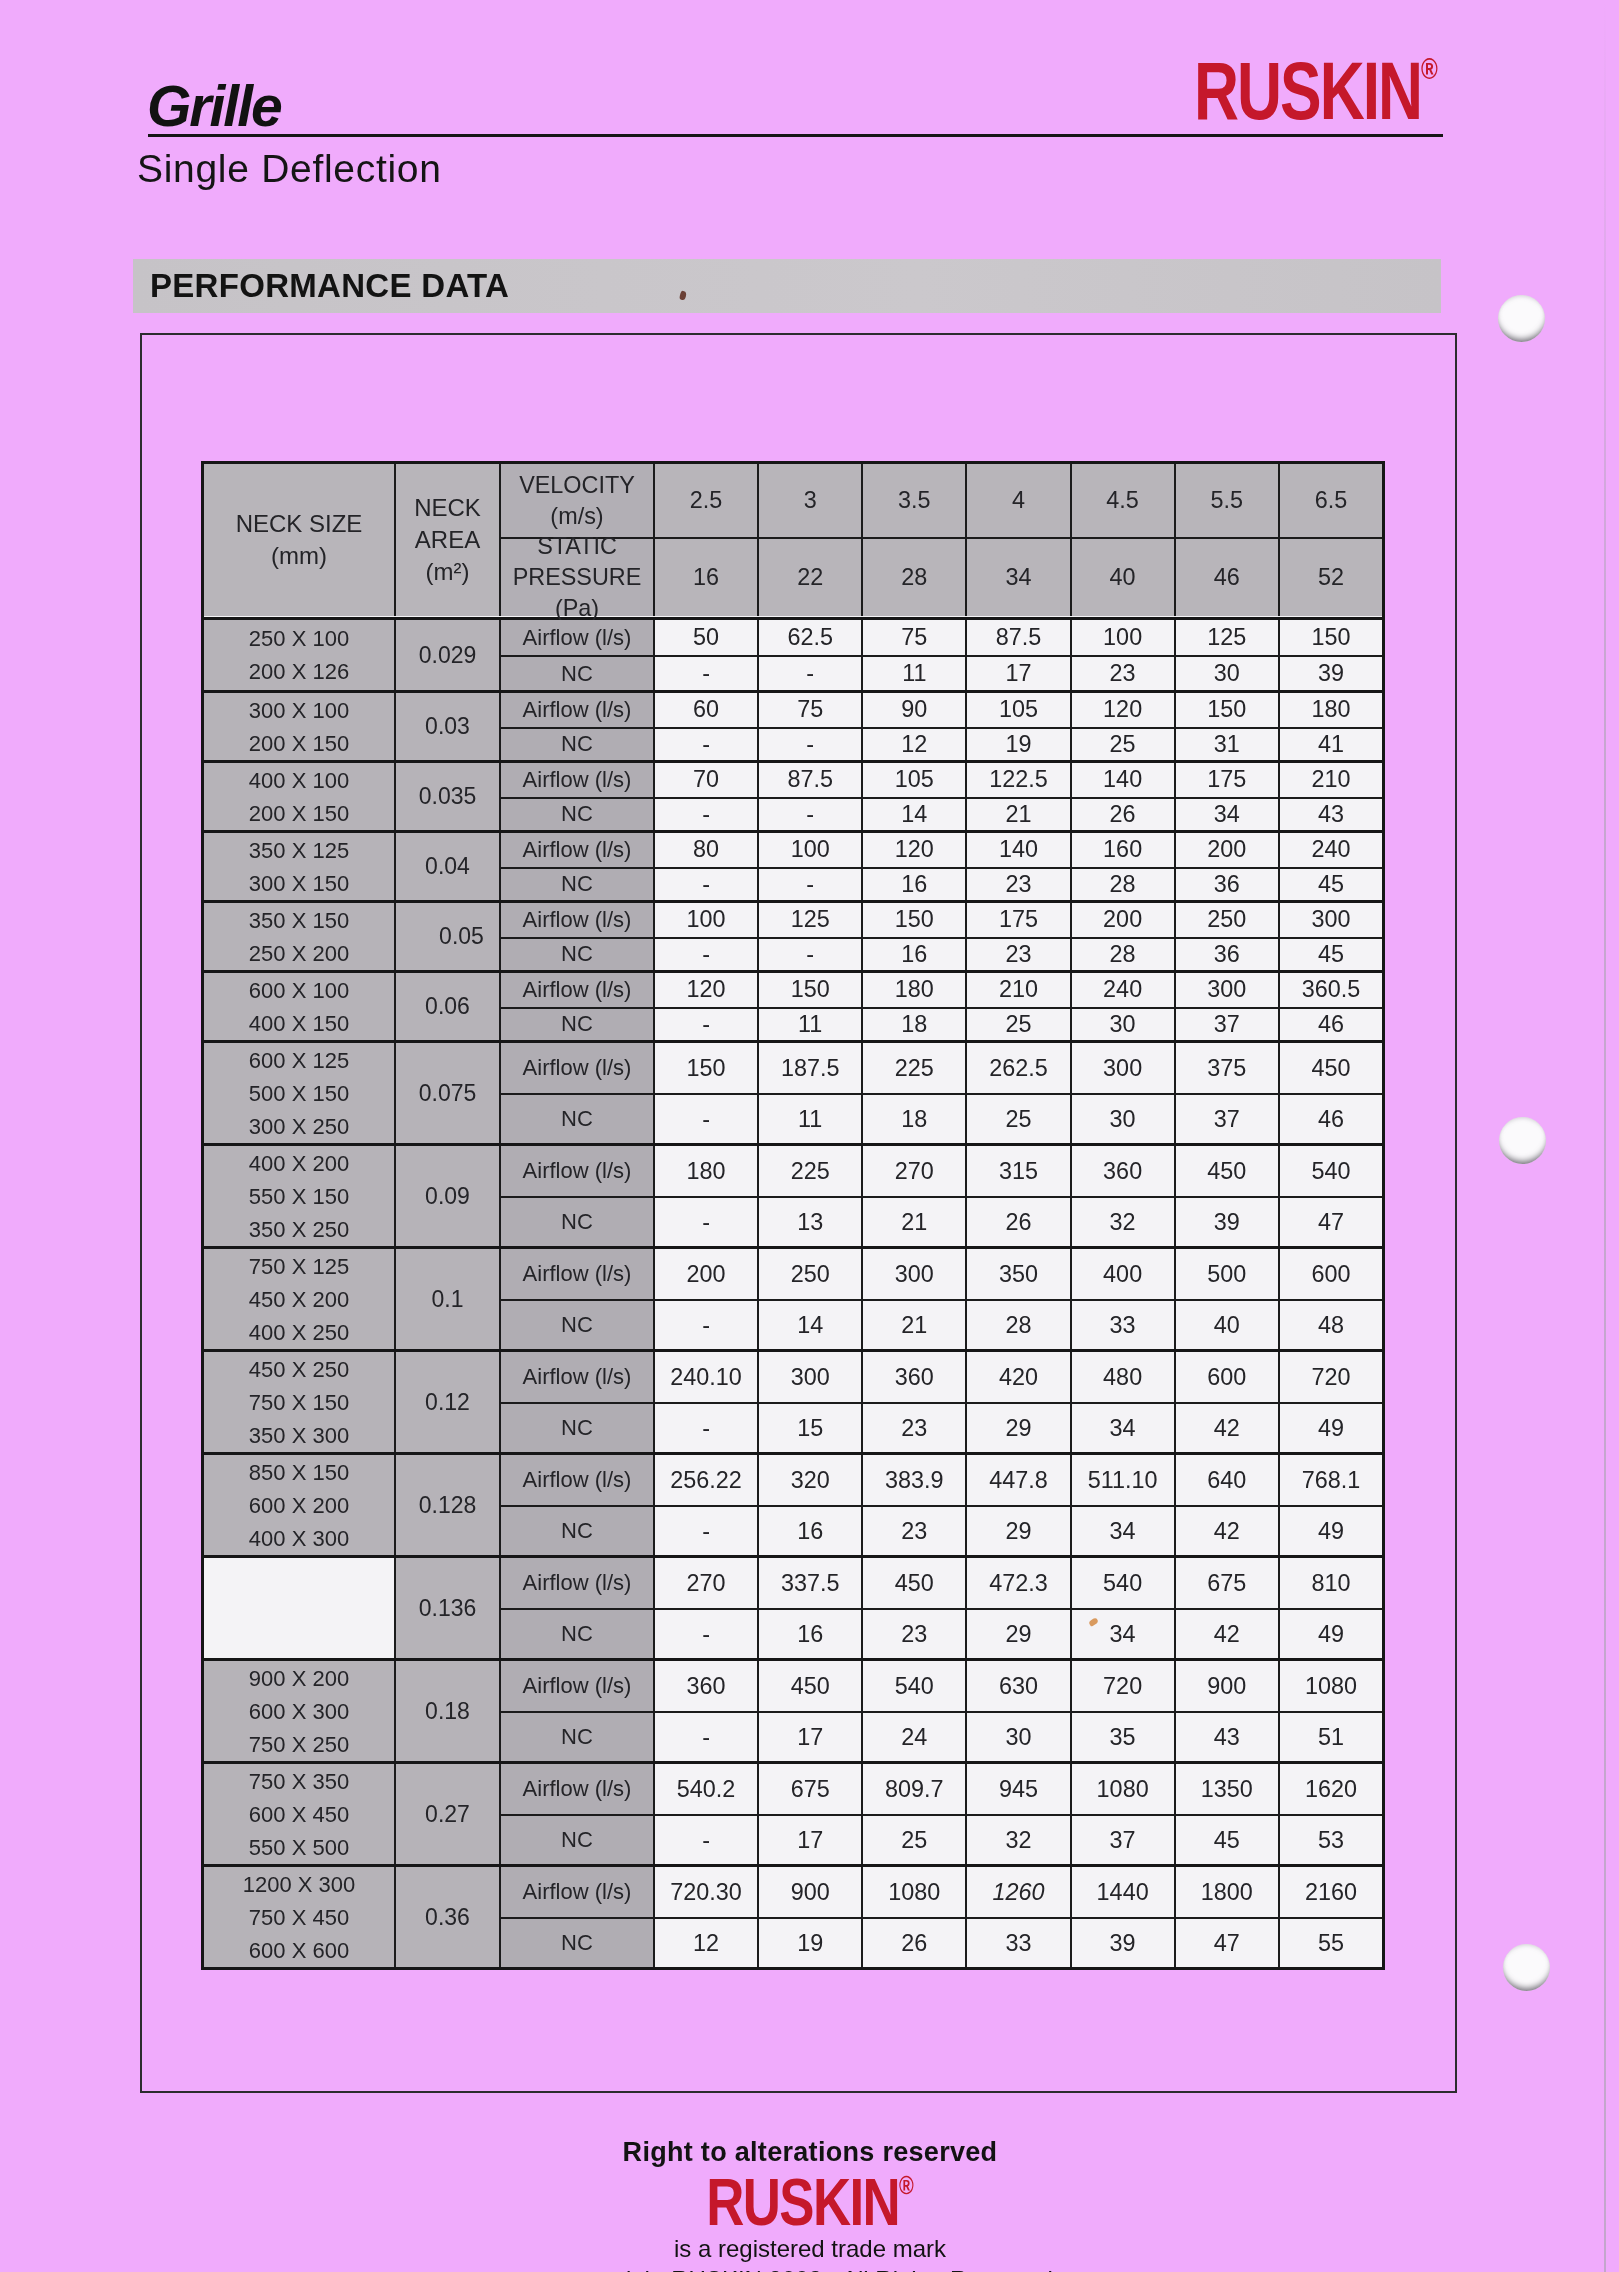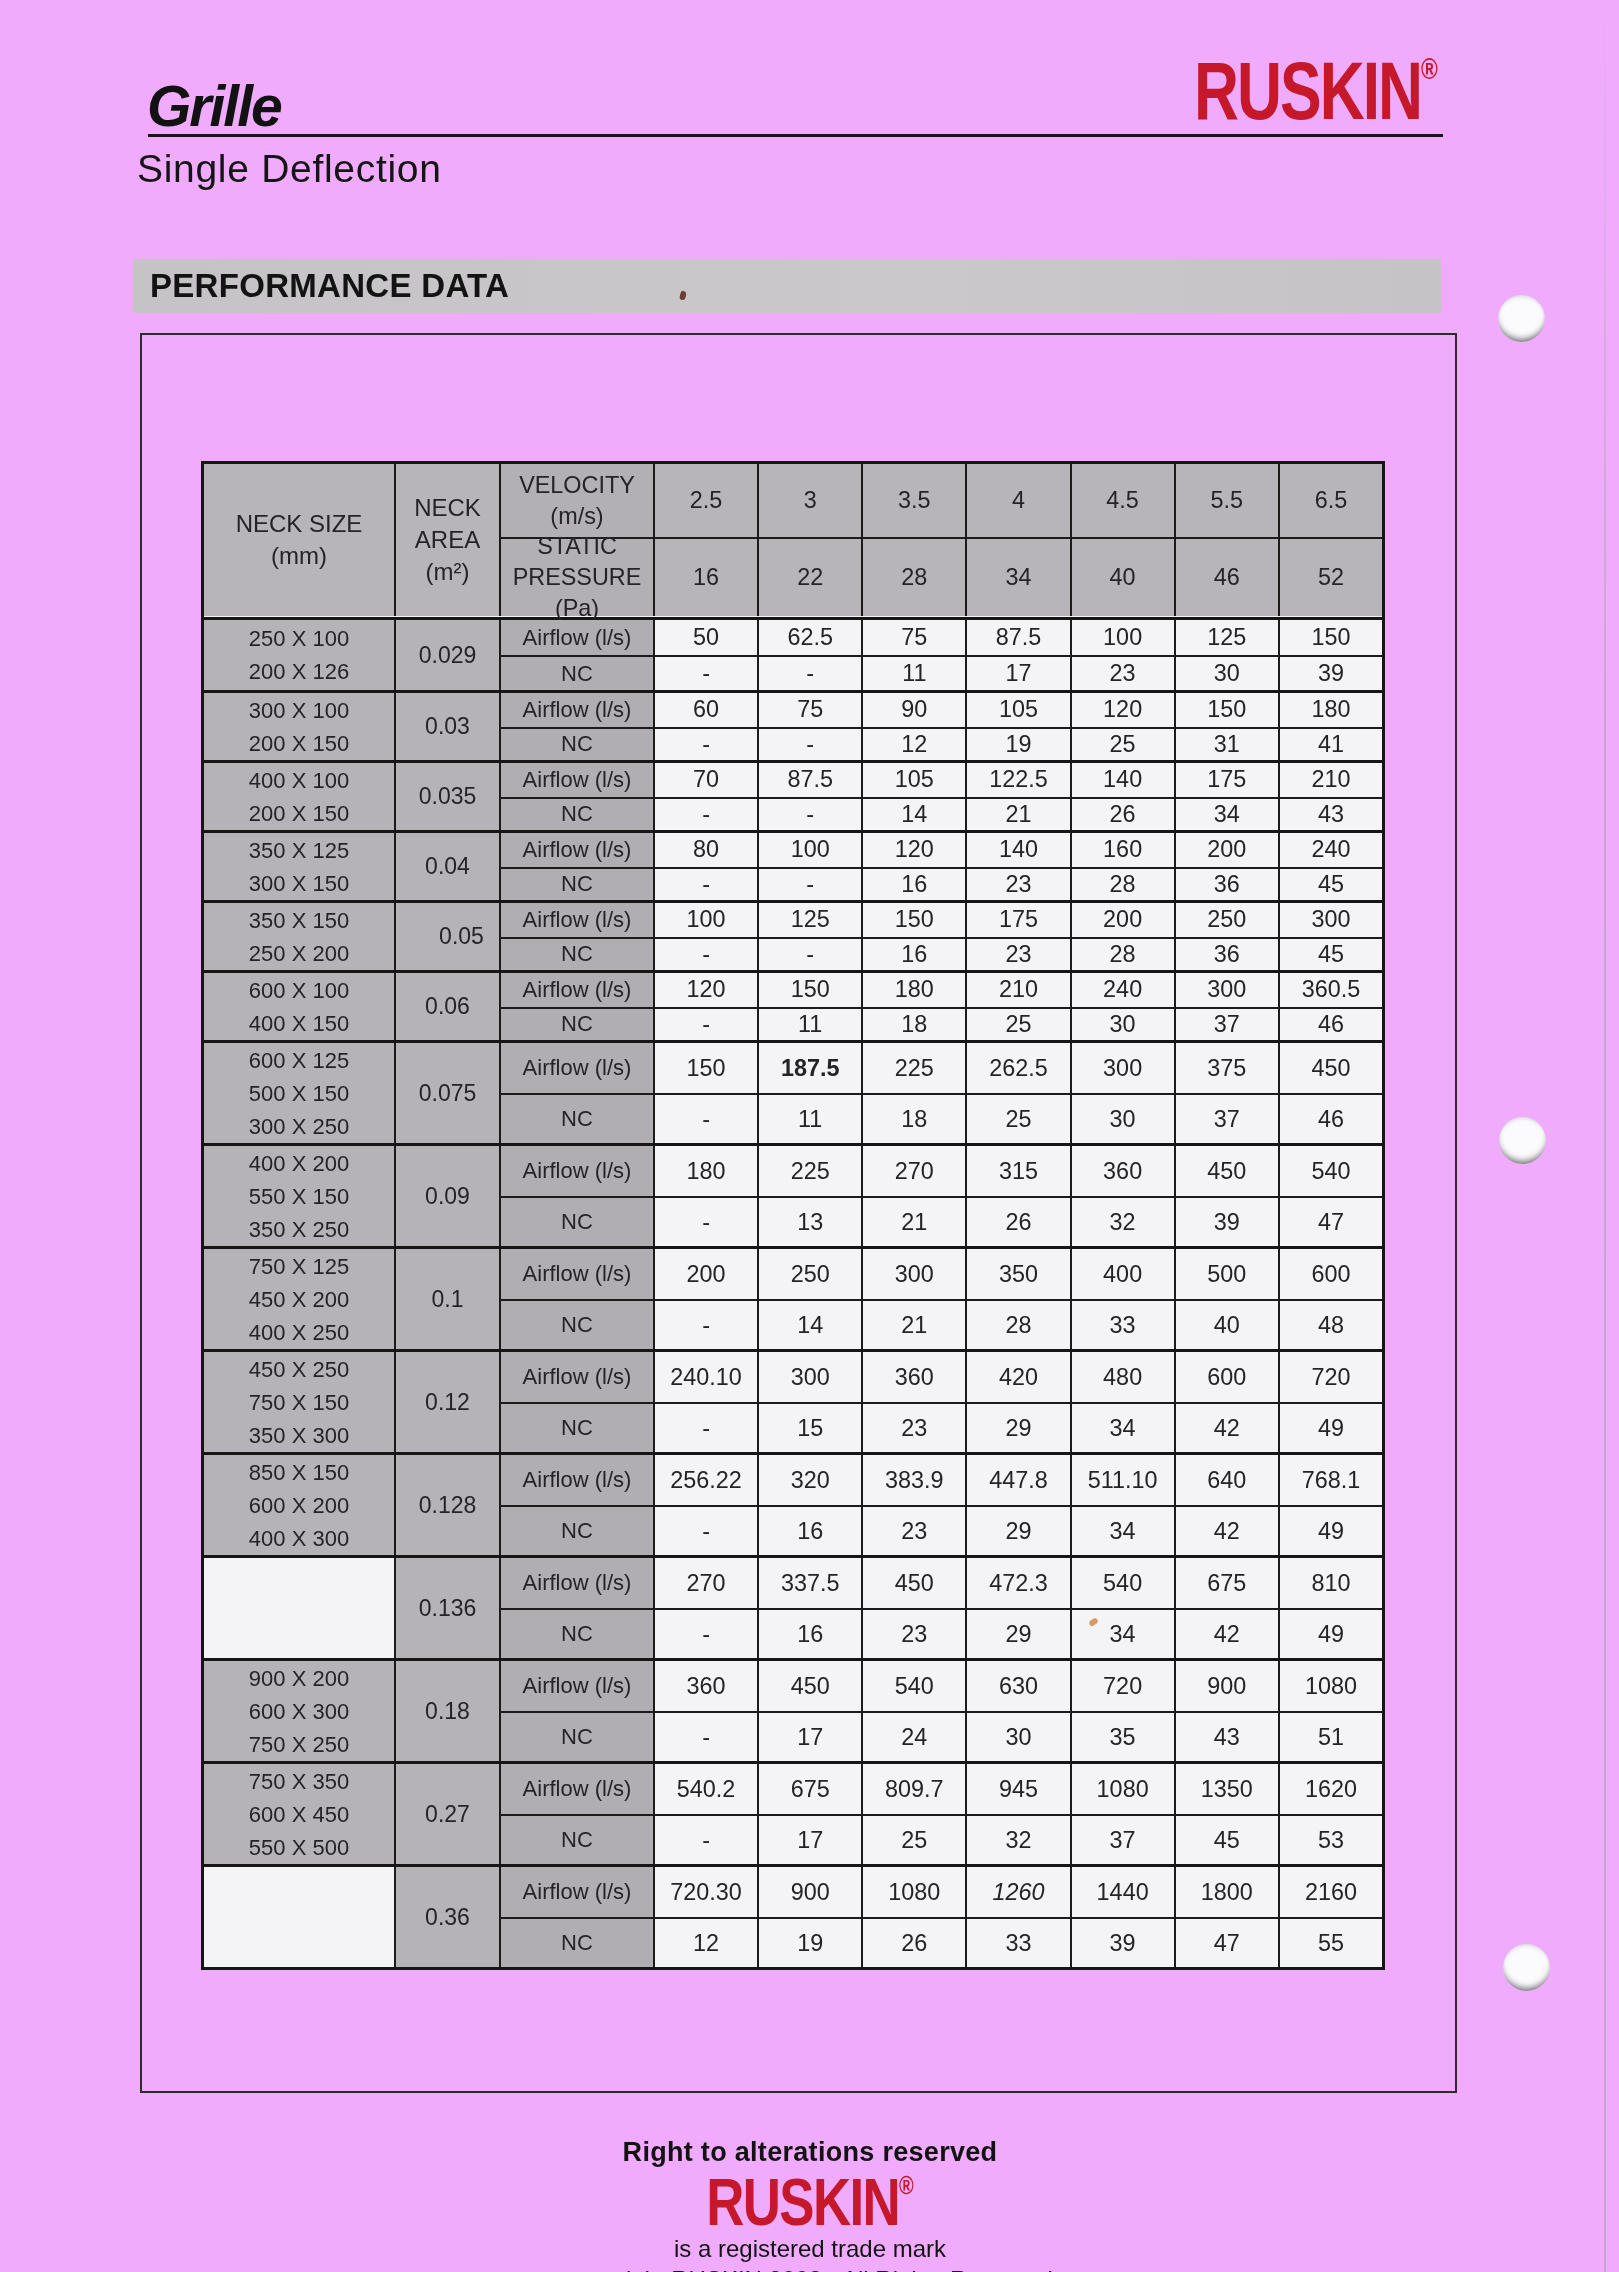--- a/index.html
+++ b/index.html
@@ -293,21 +293,21 @@
           <div class="cell data row2" style="grid-area: 2 / 9;">37</div>
           <div class="cell data row2" style="grid-area: 2 / 10;">46</div>
         </div>
         <div class="grid group h3">
           <div class="cell c0 side sizes pre" style="grid-area: 1 / 1 / span 2;">600 X 125
 500 X 150
 300 X 250</div>
           <div class="cell side area" style="grid-area: 1 / 2 / span 2;">0.075</div>
           <div class="cell lab" style="grid-area: 1 / 3;">Airflow (l/s)</div>
           <div class="cell data" style="grid-area: 1 / 4;">150</div>
-          <div class="cell data" style="grid-area: 1 / 5; font-weight: bold;">187.5</div>
+          <div class="cell data" style="grid-area: 1 / 5;">187.5</div>
           <div class="cell data" style="grid-area: 1 / 6;">225</div>
           <div class="cell data" style="grid-area: 1 / 7;">262.5</div>
           <div class="cell data" style="grid-area: 1 / 8;">300</div>
           <div class="cell data" style="grid-area: 1 / 9;">375</div>
           <div class="cell data" style="grid-area: 1 / 10;">450</div>
           <div class="cell lab row2" style="grid-area: 2 / 3;">NC</div>
           <div class="cell data row2" style="grid-area: 2 / 4;">-</div>
           <div class="cell data row2" style="grid-area: 2 / 5;">11</div>
           <div class="cell data row2" style="grid-area: 2 / 6;">18</div>
           <div class="cell data row2" style="grid-area: 2 / 7;">25</div>
@@ -460,20 +460,23 @@
           <div class="cell lab row2" style="grid-area: 2 / 3;">NC</div>
           <div class="cell data row2" style="grid-area: 2 / 4;">-</div>
           <div class="cell data row2" style="grid-area: 2 / 5;">17</div>
           <div class="cell data row2" style="grid-area: 2 / 6;">25</div>
           <div class="cell data row2" style="grid-area: 2 / 7;">32</div>
           <div class="cell data row2" style="grid-area: 2 / 8;">37</div>
           <div class="cell data row2" style="grid-area: 2 / 9;">45</div>
           <div class="cell data row2" style="grid-area: 2 / 10;">53</div>
         </div>
         <div class="grid group h3">
+          <div class="cell c0 side sizes pre" style="grid-area: 1 / 1 / span 2;">1200 X 300
+750 X 450
+600 X 600</div>
           <div class="cell side area" style="grid-area: 1 / 2 / span 2;">0.36</div>
           <div class="cell lab" style="grid-area: 1 / 3;">Airflow (l/s)</div>
           <div class="cell data" style="grid-area: 1 / 4;">720.30</div>
           <div class="cell data" style="grid-area: 1 / 5;">900</div>
           <div class="cell data" style="grid-area: 1 / 6;">1080</div>
           <div class="cell data" style="grid-area: 1 / 7; font-style: italic;">1260</div>
           <div class="cell data" style="grid-area: 1 / 8;">1440</div>
           <div class="cell data" style="grid-area: 1 / 9;">1800</div>
           <div class="cell data" style="grid-area: 1 / 10;">2160</div>
           <div class="cell lab row2" style="grid-area: 2 / 3;">NC</div>

